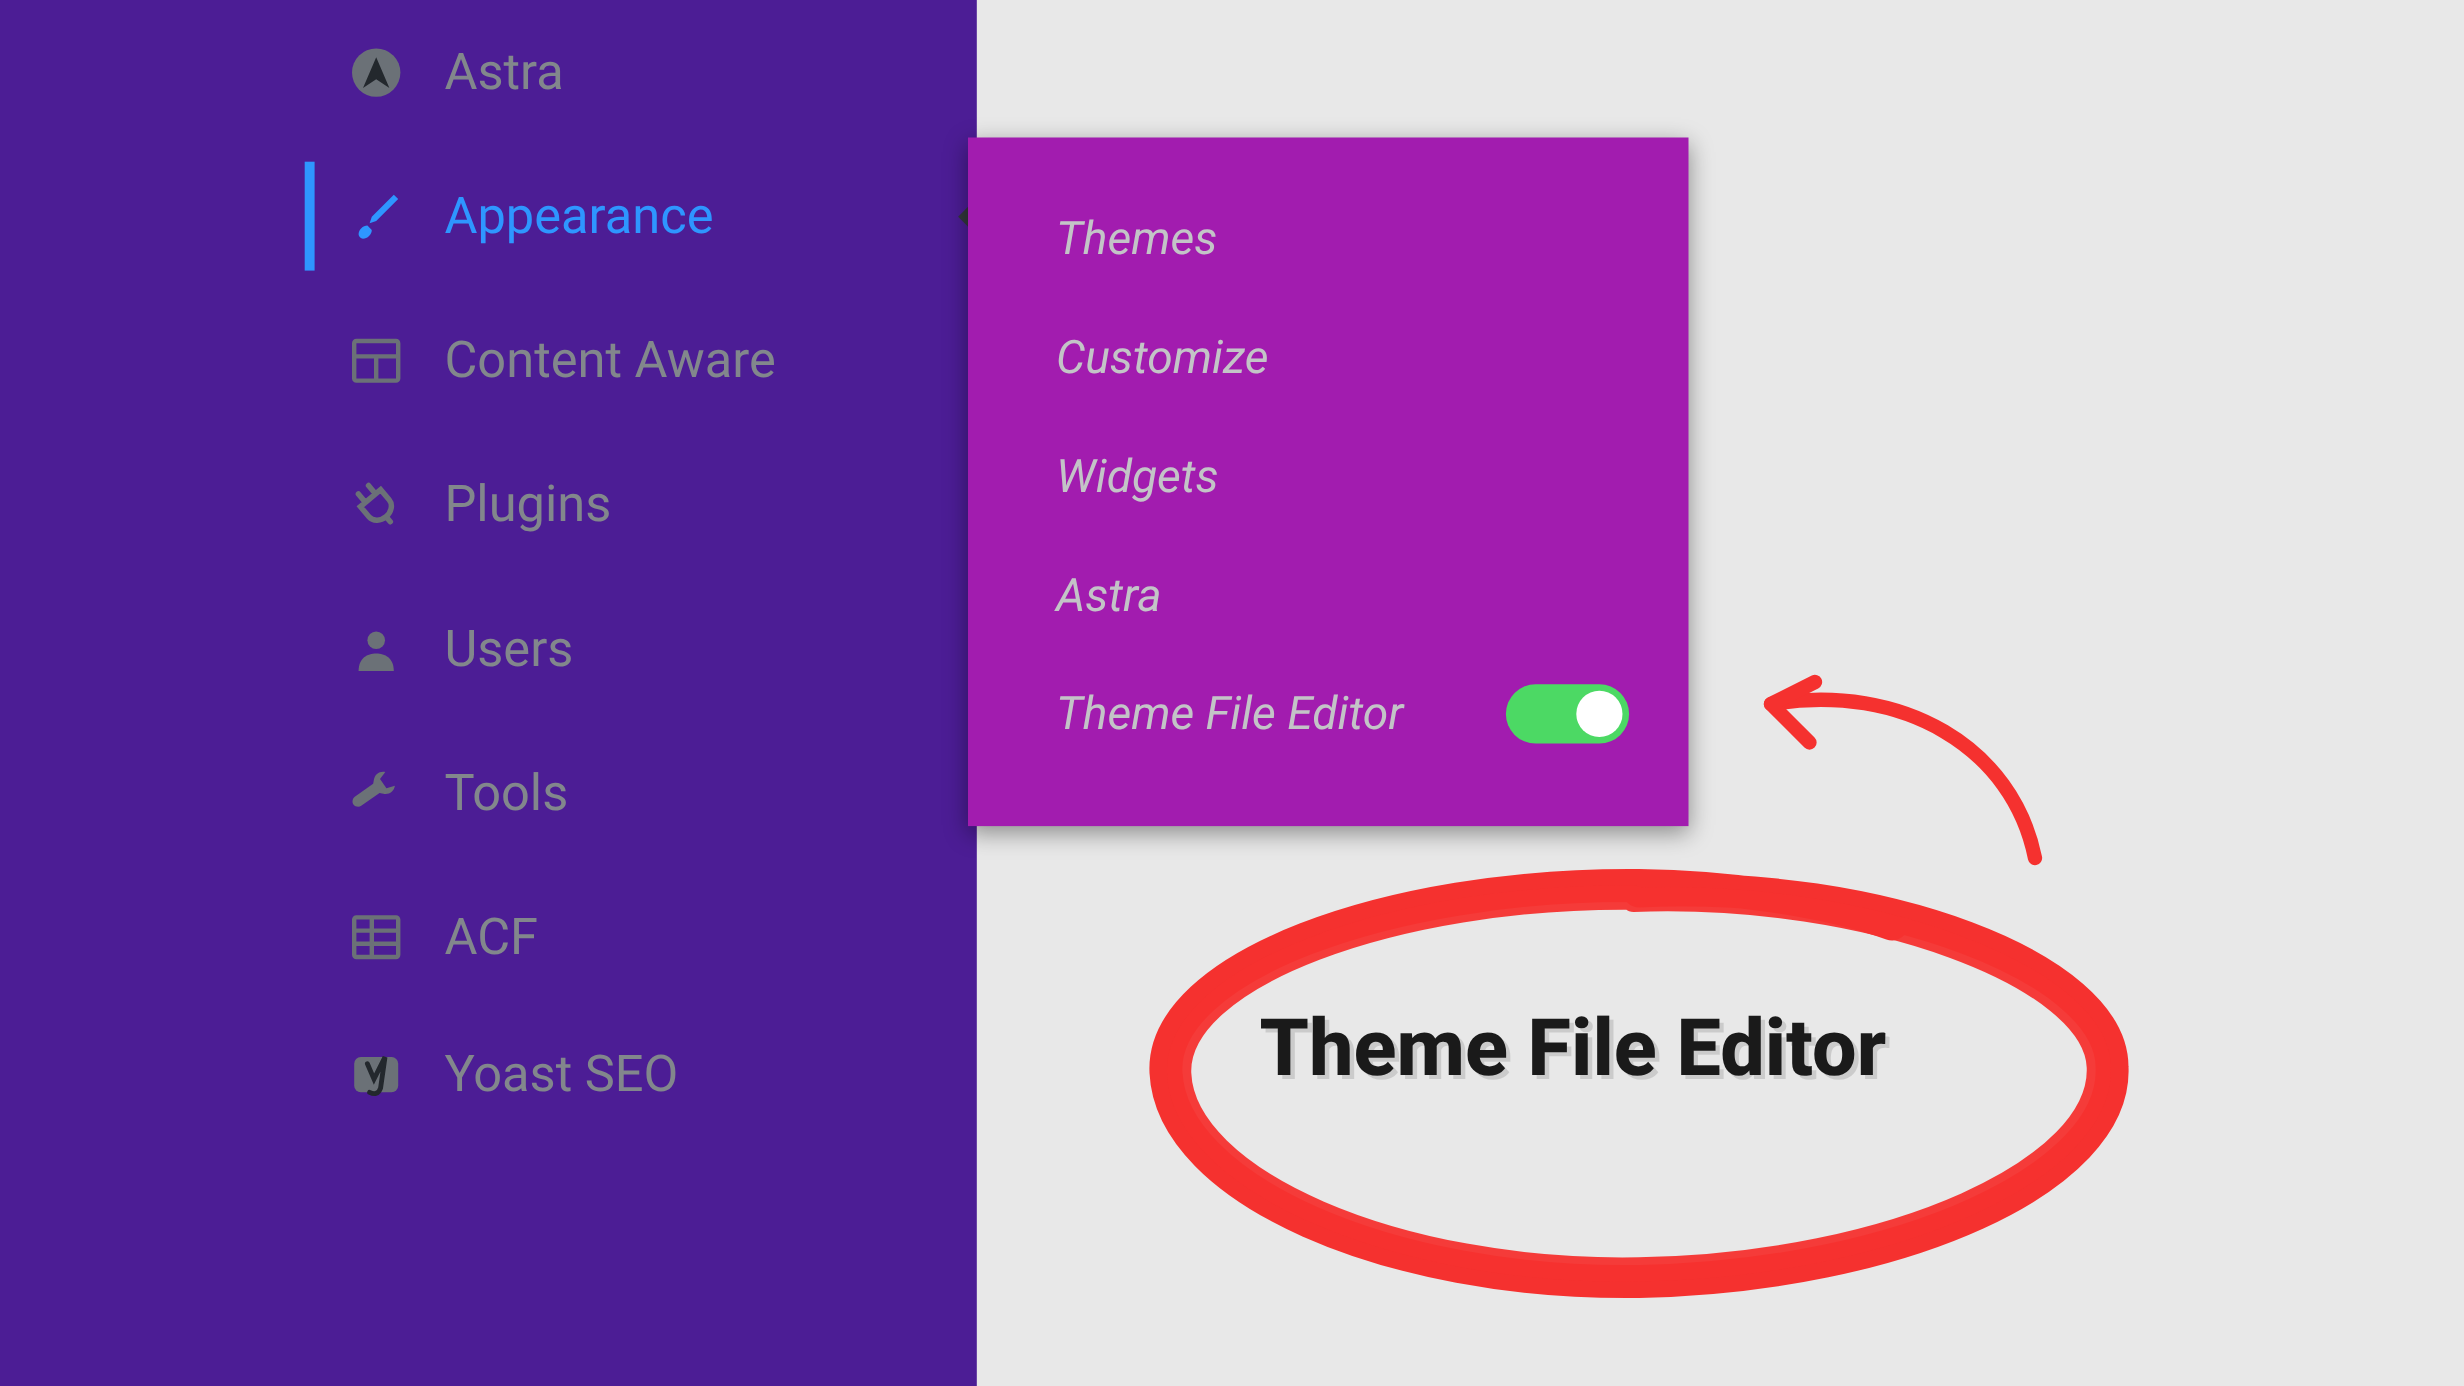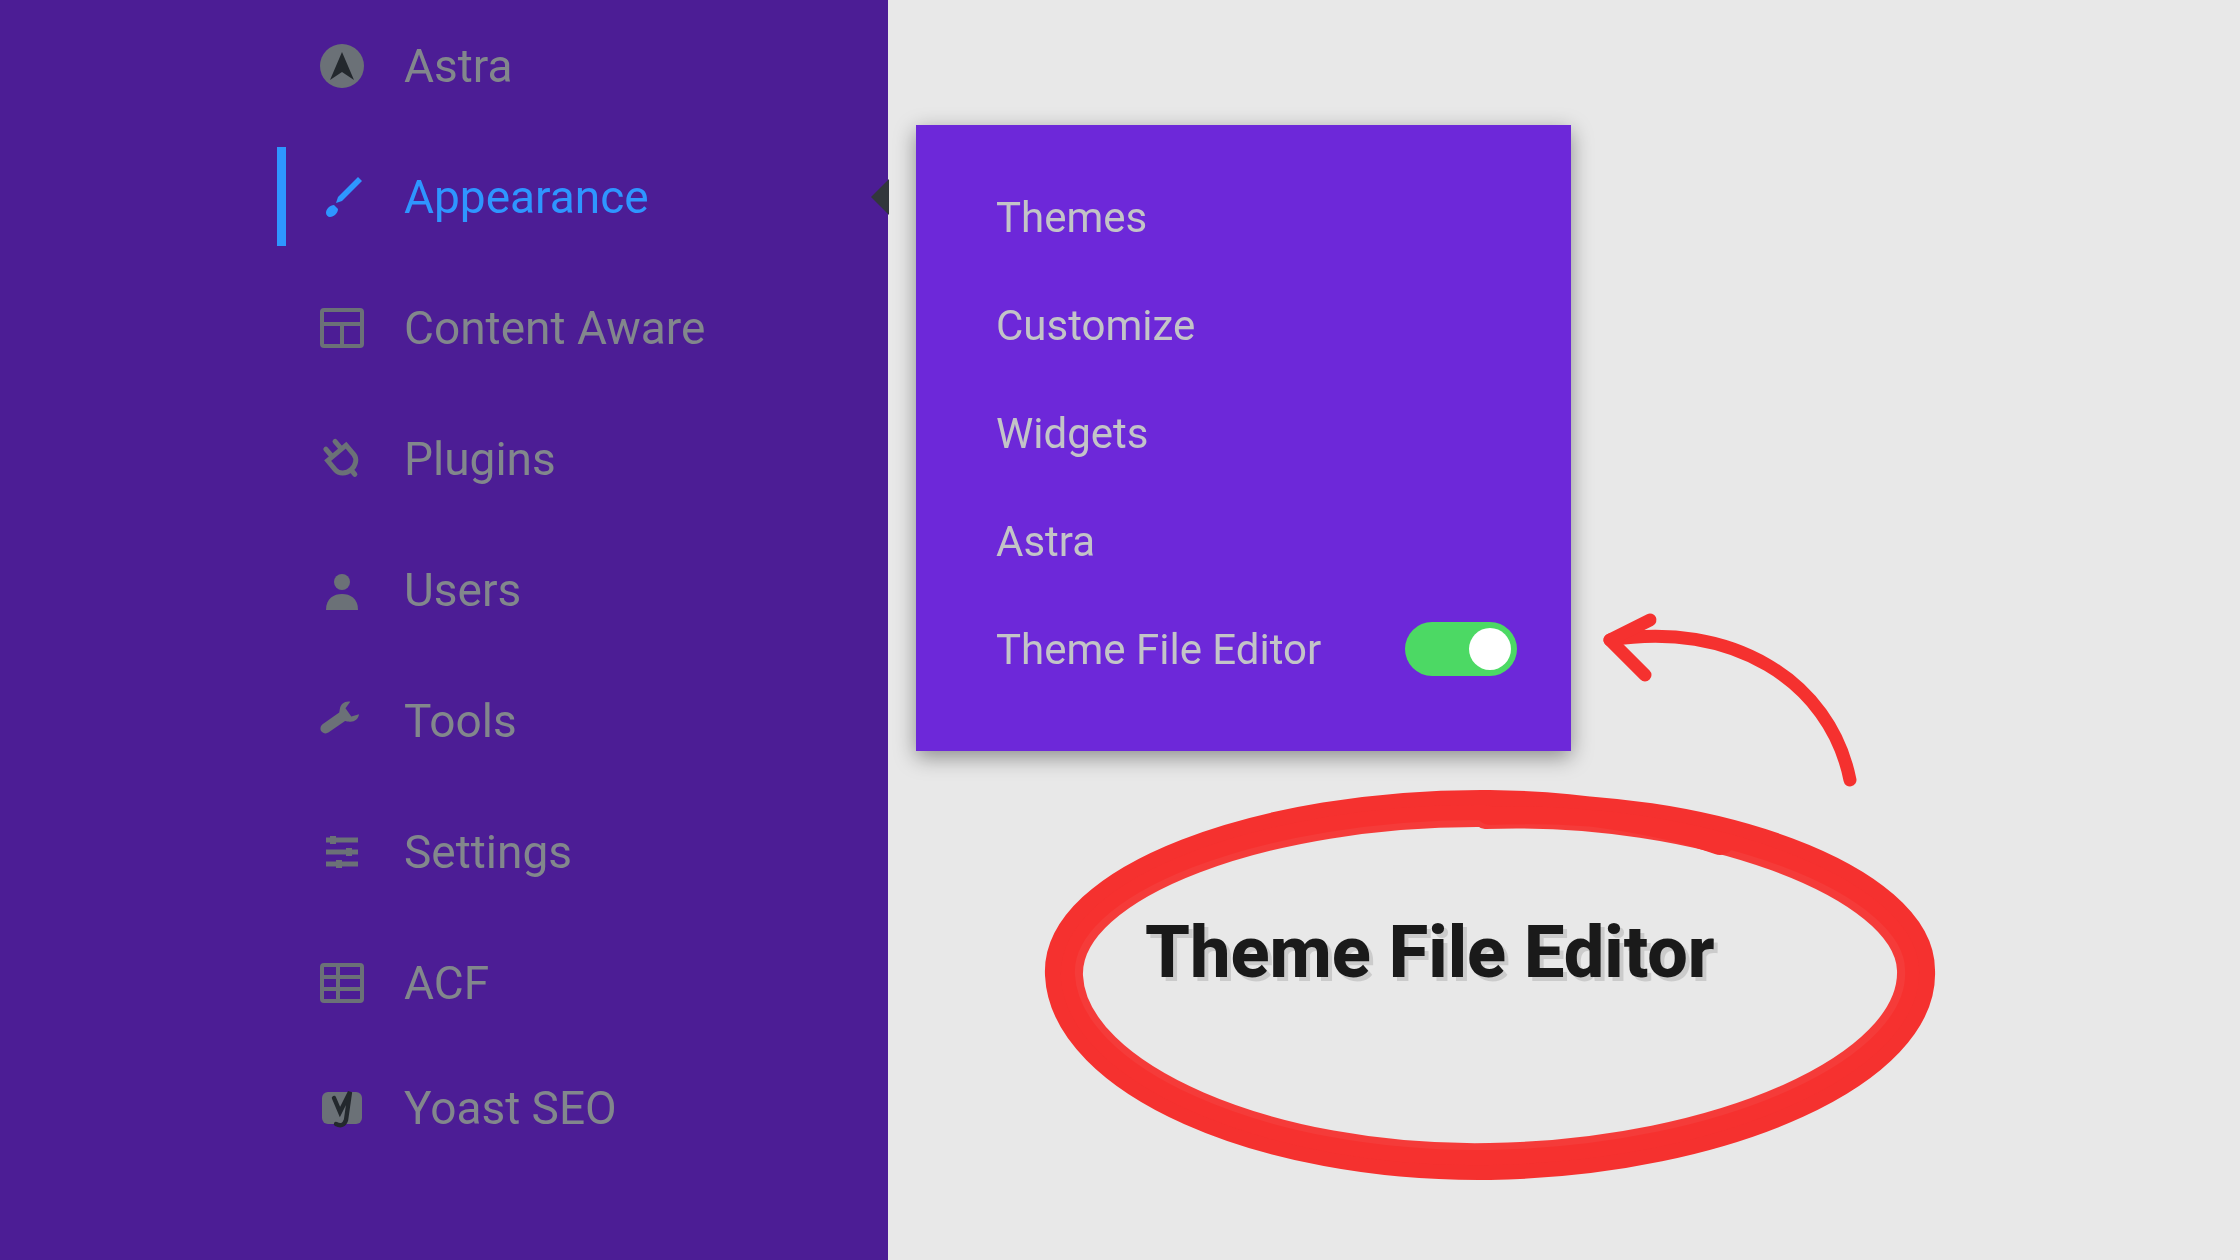--- a/index.html
+++ b/index.html
@@ -60,26 +60,27 @@
     top: 50%;
     transform: translateY(-50%);
     width: 0;
     height: 0;
     border-top: 18px solid transparent;
     border-bottom: 18px solid transparent;
     border-right: 18px solid #32373c;
   }
   .submenu {
     position: absolute;
-    left: 916px;
+    left: 880px;
     top: 125px;
     width: 655px;
-    background: #6d28d9;
+    background: #a21caf;
     padding: 38px 0 48px 0;
     box-shadow: 0 6px 20px rgba(0,0,0,0.4);
+    font-style: italic;
   }
   .submenu-item {
     display: flex;
     align-items: center;
     height: 108px;
     padding: 0 54px 0 80px;
     font-size: 42px;
     color: #c3c4c7;
     cursor: pointer;
     justify-content: space-between;
@@ -169,33 +170,20 @@
 
   <div class="nav-item">
     <span class="icon">
       <svg class="icon-svg" viewBox="0 0 24 24">
           <path d="M21 6 C21 9 19 11 16 11 C15 11 14 11 14 11 L6 19 C5 20 3 20 2 19 C1 18 1 16 2 15 L10 7 C10 7 10 6 10 5 C10 2 12 0 15 0 L13 4 L17 8 Z" fill="#6b7177" transform="rotate(10 12 12) scale(0.9) translate(1 2)"></path>
         </svg>
     </span>
     <span class="label">Tools</span>
   </div>
 
-  <div class="nav-item">
-    <span class="icon">
-      <svg class="icon-svg" viewBox="0 0 24 24">
-          <line x1="4" y1="6" x2="20" y2="6" stroke="#6b7177" stroke-width="2.5"></line>
-          <line x1="4" y1="12" x2="20" y2="12" stroke="#6b7177" stroke-width="2.5"></line>
-          <line x1="4" y1="18" x2="20" y2="18" stroke="#6b7177" stroke-width="2.5"></line>
-          <rect x="6" y="4" width="3" height="4" fill="#6b7177"></rect>
-          <rect x="14" y="10" width="3" height="4" fill="#6b7177"></rect>
-          <rect x="9" y="16" width="3" height="4" fill="#6b7177"></rect>
-        </svg>
-    </span>
-    <span class="label">Settings</span>
-  </div>
 
   <div class="nav-item">
     <span class="icon">
       <svg class="icon-svg" viewBox="0 0 24 24">
           <rect x="2" y="3" width="20" height="18" rx="1" fill="none" stroke="#6b7177" stroke-width="2"></rect>
           <line x1="2" y1="9" x2="22" y2="9" stroke="#6b7177" stroke-width="2"></line>
           <line x1="2" y1="15" x2="22" y2="15" stroke="#6b7177" stroke-width="2"></line>
           <line x1="10" y1="3" x2="10" y2="21" stroke="#6b7177" stroke-width="2"></line>
         </svg>
     </span>

